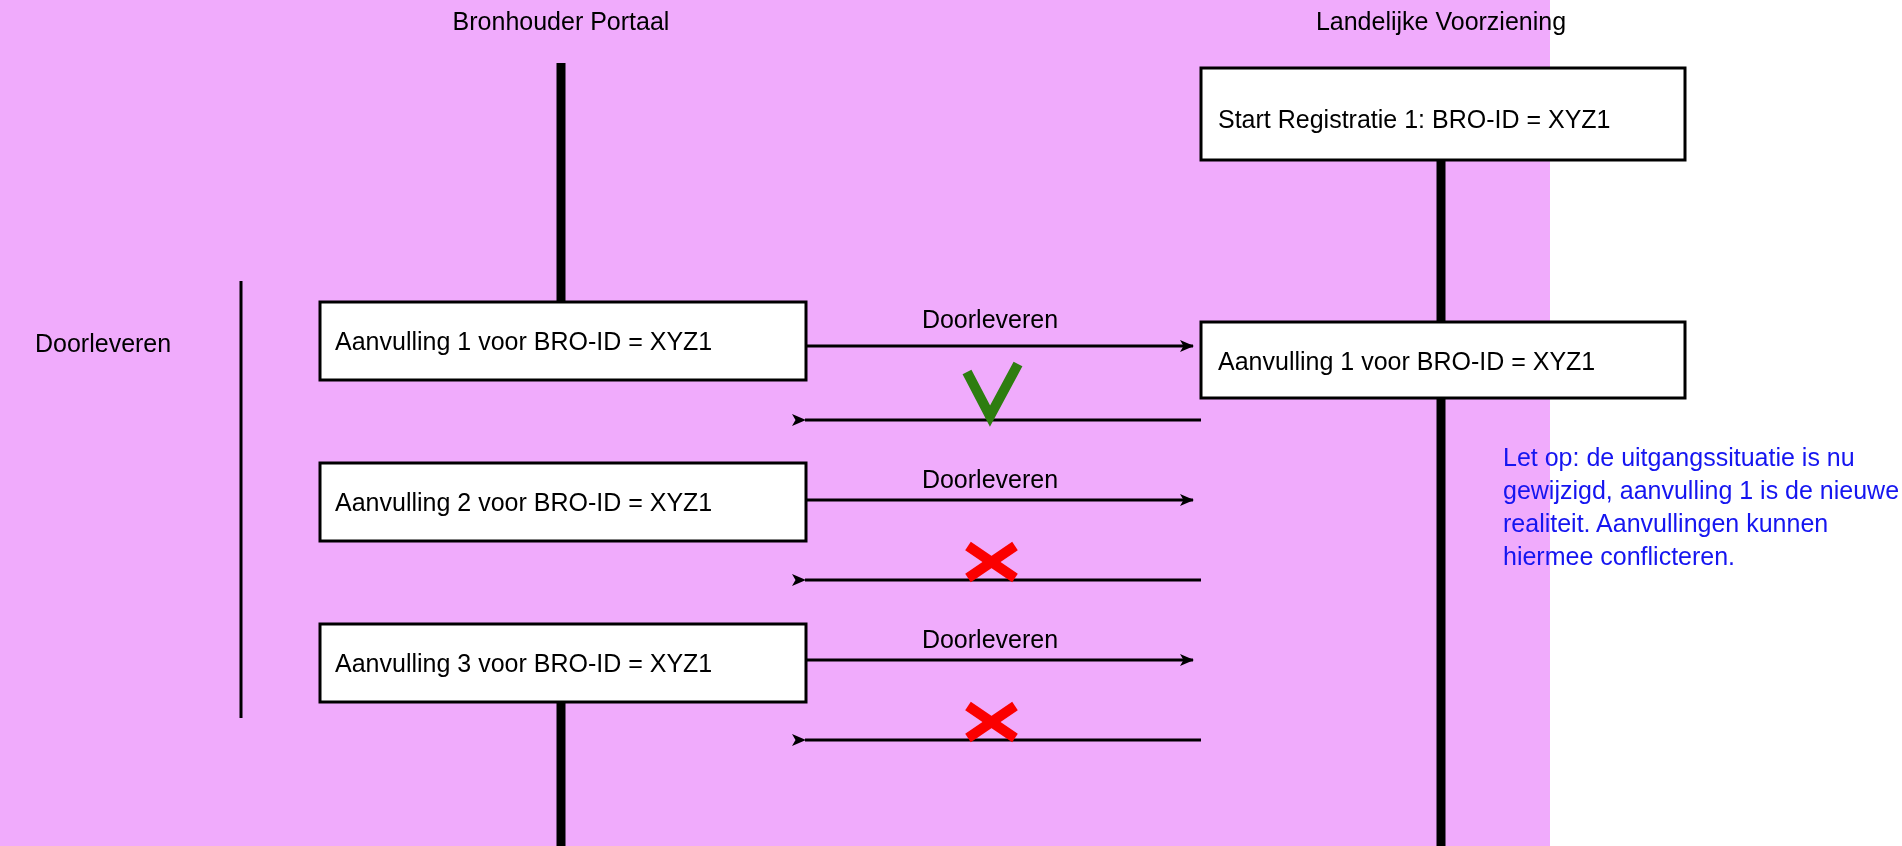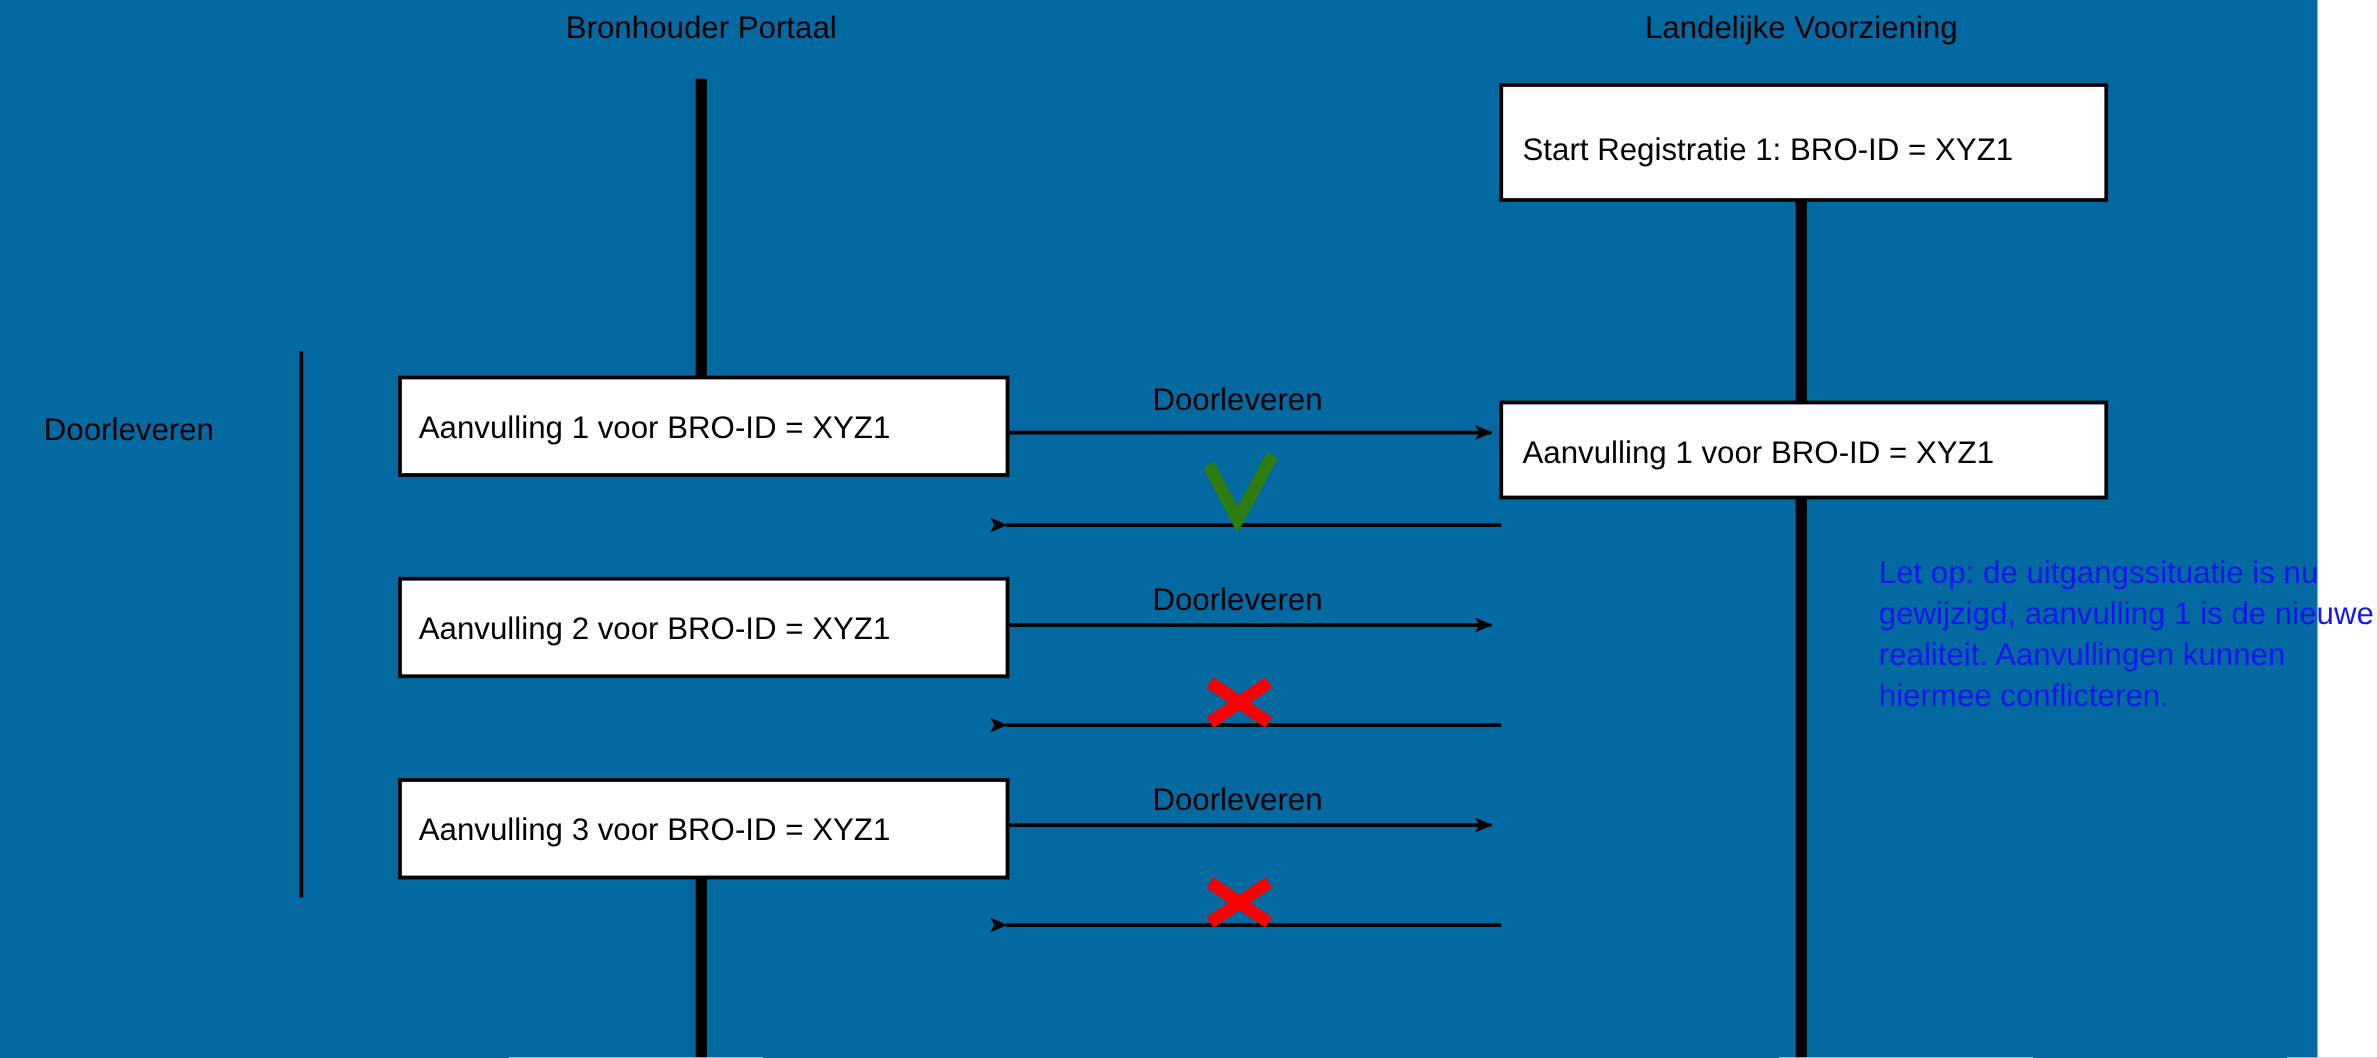--- a/index.html
+++ b/index.html
@@ -8,23 +8,23 @@
     background: #ffffff;
   }
   body {
     width: 1902px;
     height: 846px;
     font-family: "Liberation Sans", sans-serif;
     overflow: hidden;
   }
   #diagram-root {
     position: relative;
-    width: 1854px;
+    width: 1550px;
     height: 846px;
-    background: #0369a1;
+    background: #f0abfc;
     text-align: right;
   }
   svg.diagram {
     display: block;
     width: 1902px;
     height: 846px;
   }
   .lifeline-head {
     font-family: "Liberation Sans", sans-serif;
     font-size: 25px;

